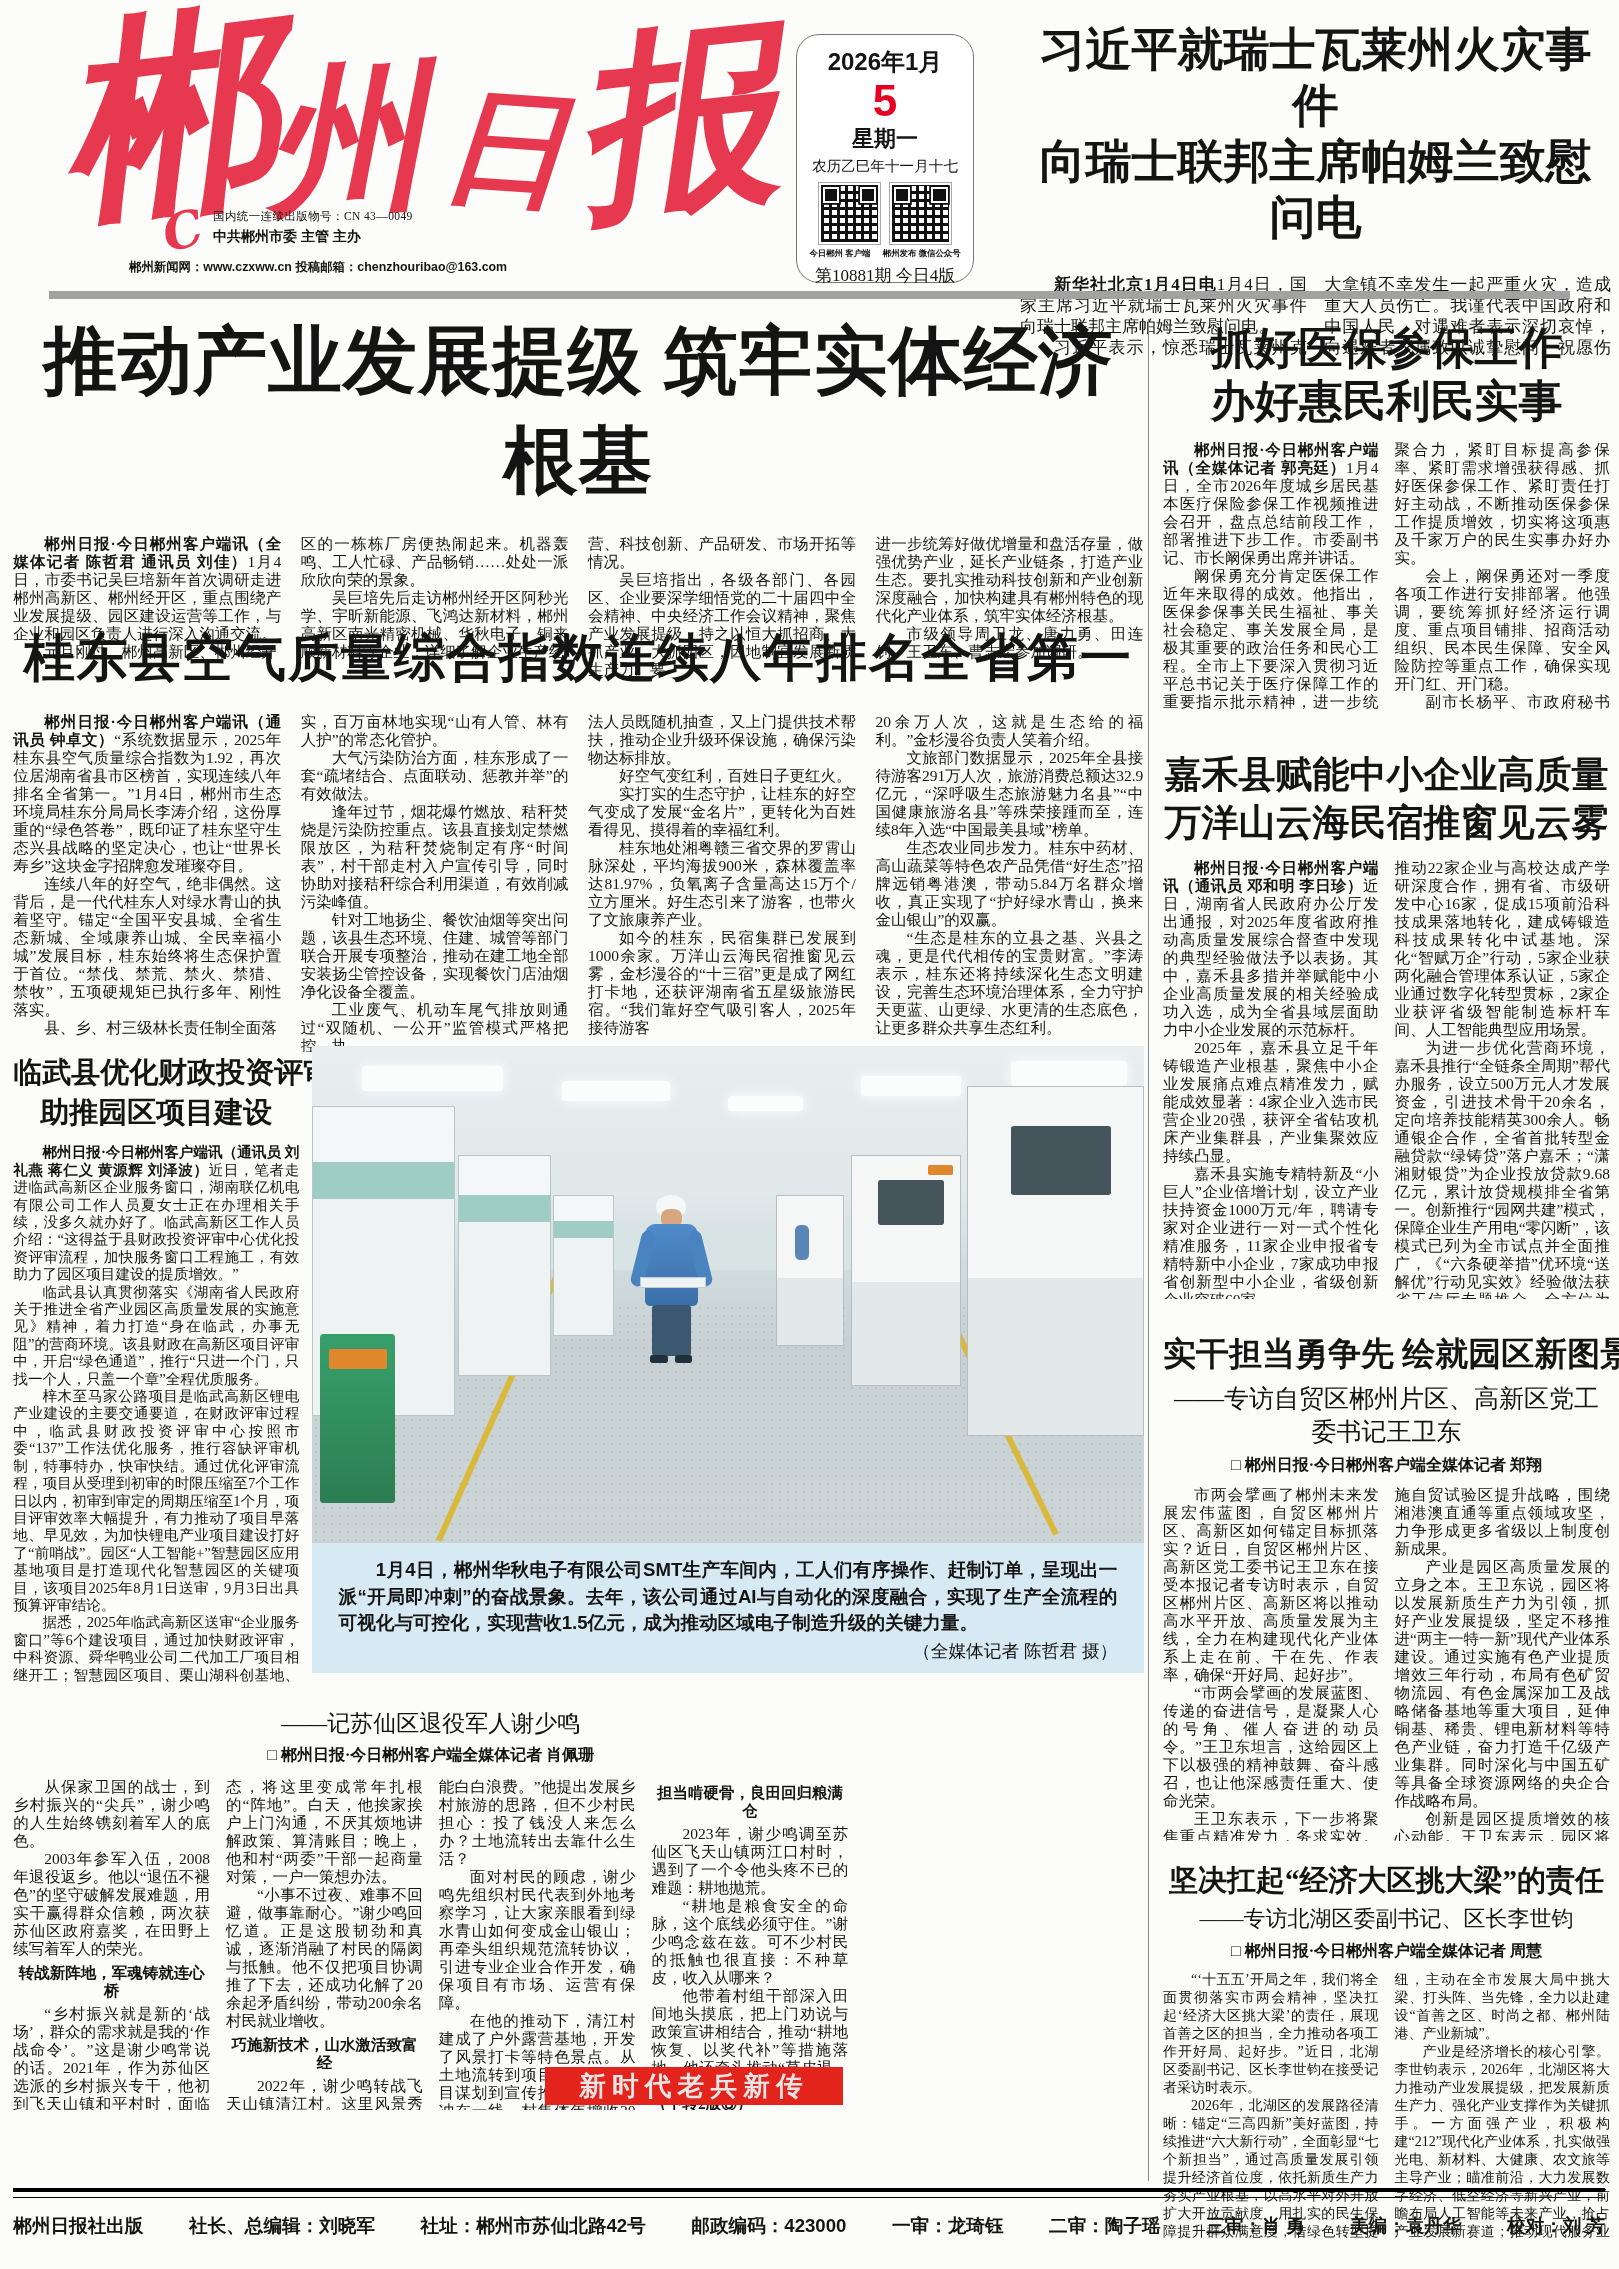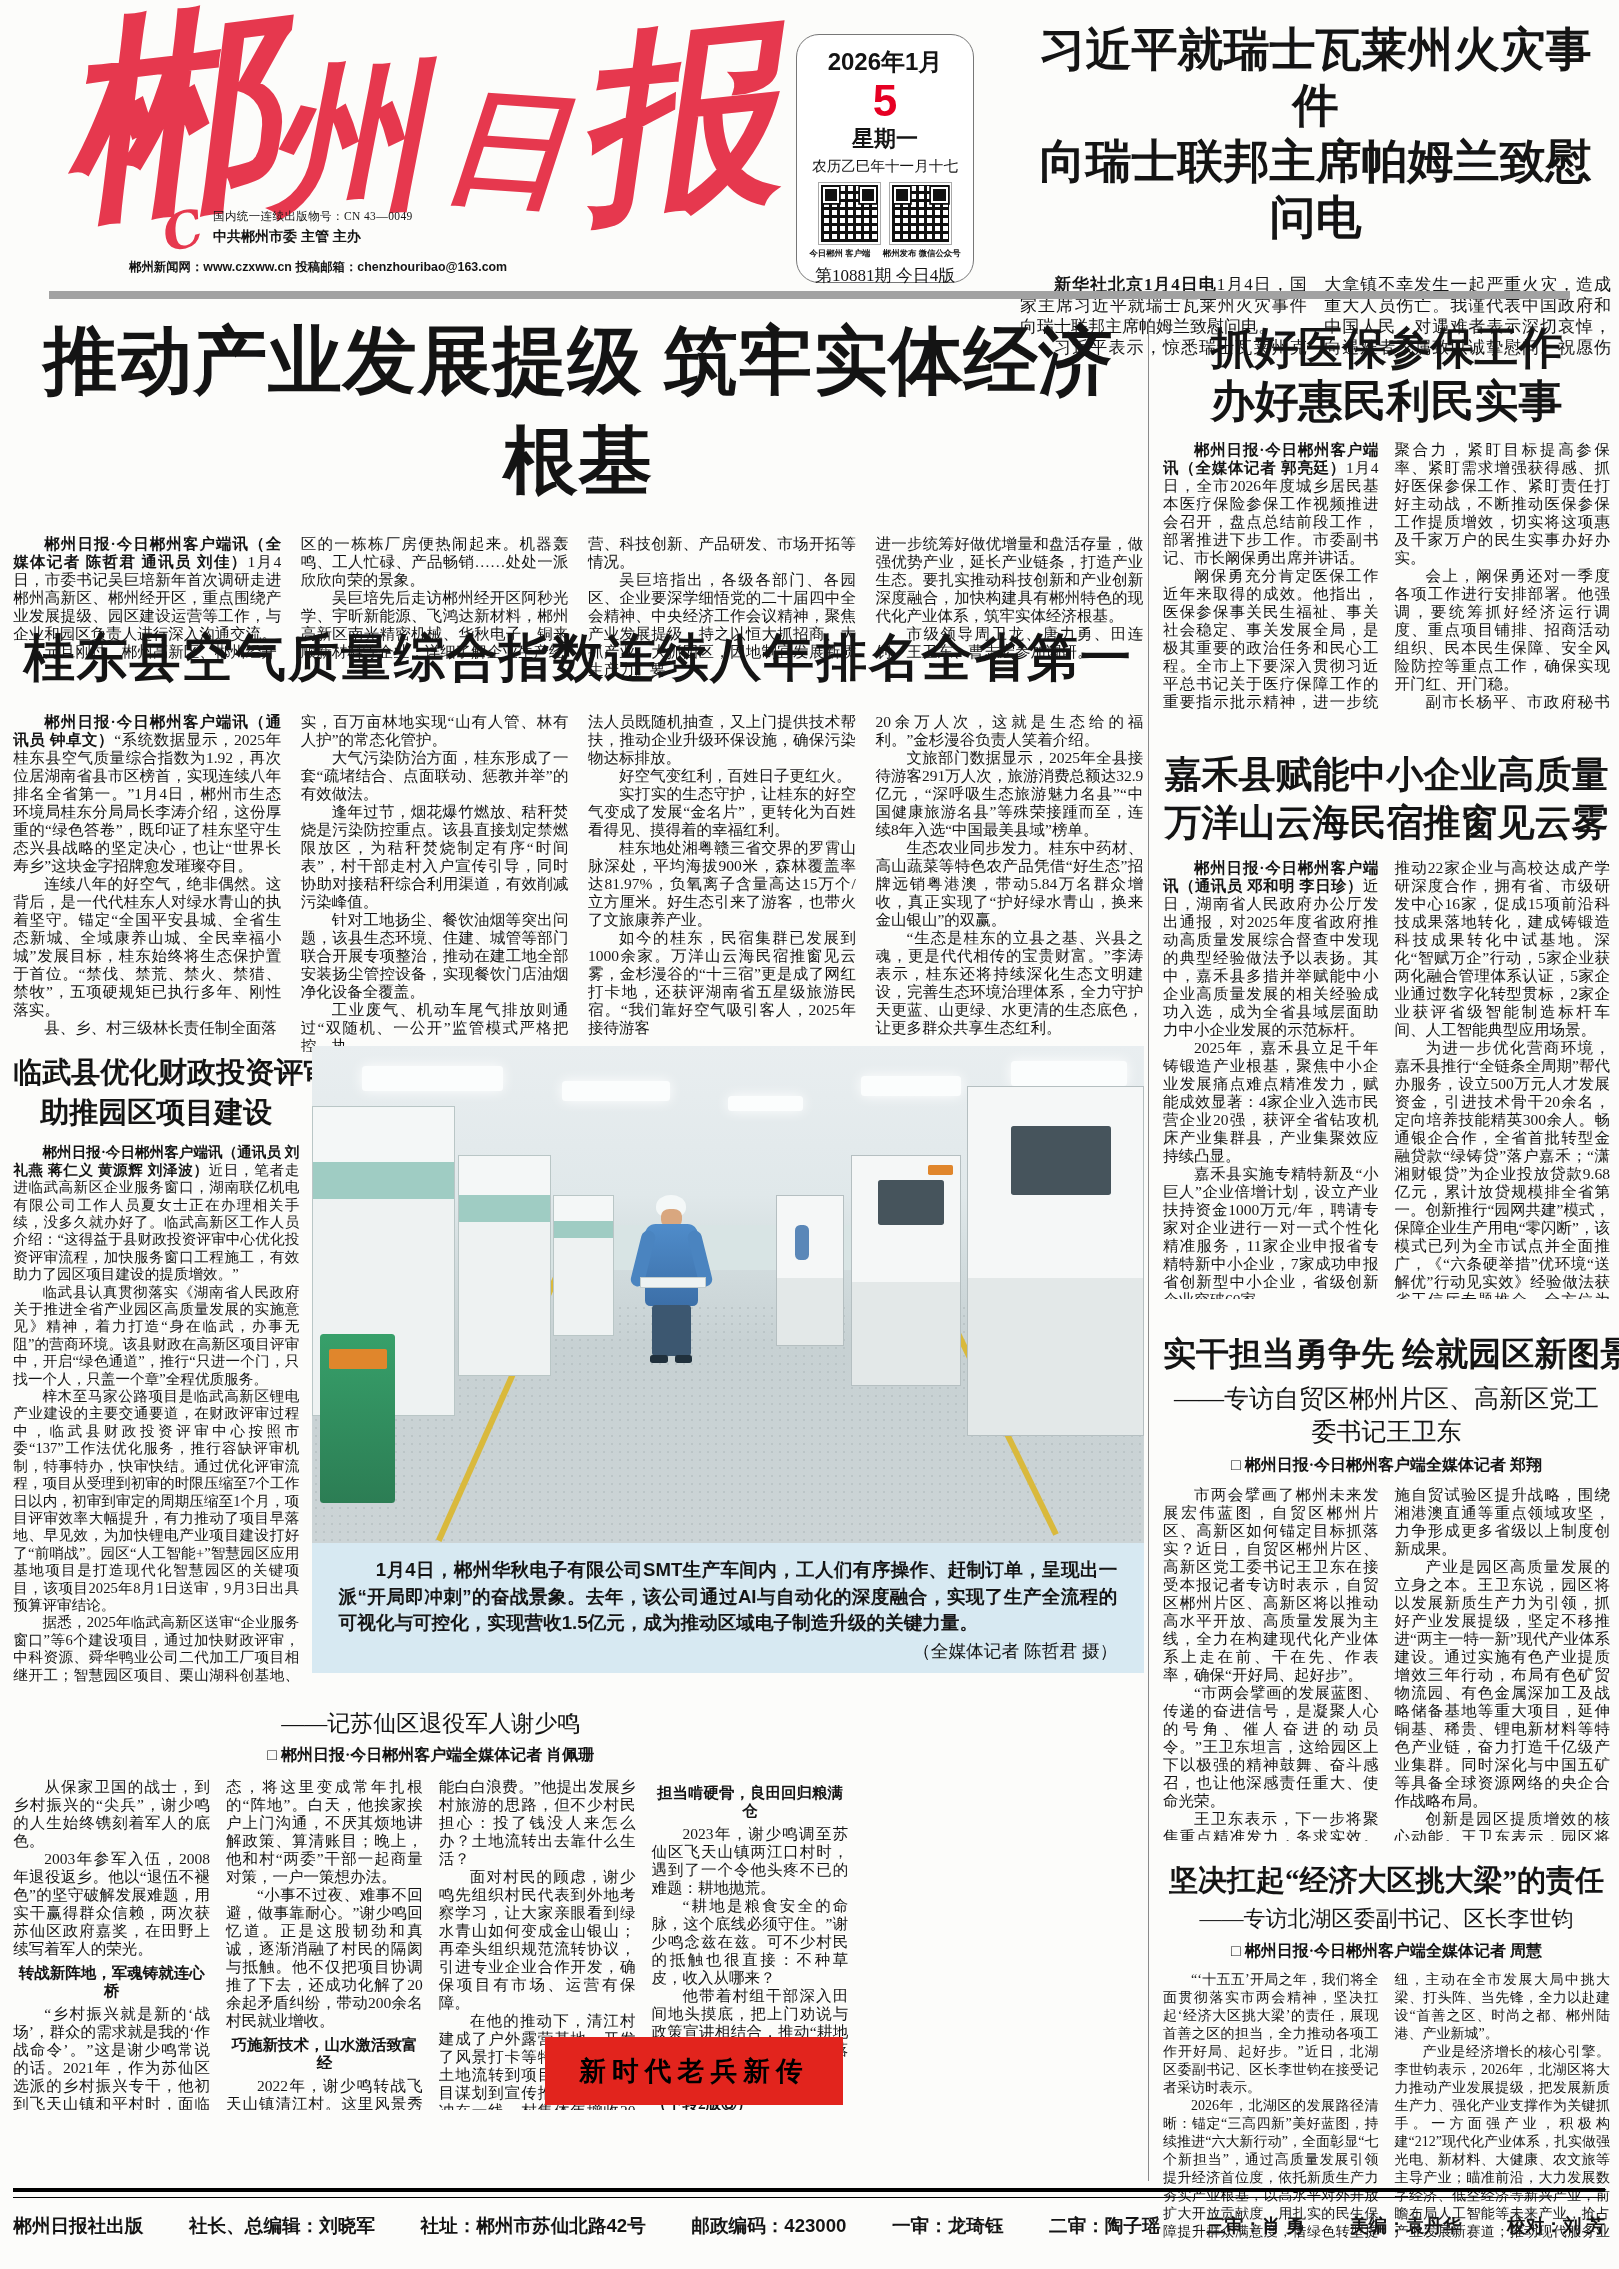--- a/index.html
+++ b/index.html
@@ -108,21 +108,21 @@
   #caption{width:832px;box-sizing:border-box;background:#d7e9f2;padding:14px 26.6px 10.6px 26.6px;}
   #caption .ctext{font-size:18.6px;line-height:26.6px;text-align:justify;text-indent:2em;font-weight:bold;
                   font-family:"Liberation Sans","DejaVu Sans",sans-serif;}
   #caption .credit{font-size:17.7px;text-align:right;margin-top:1.8px;font-family:"Liberation Sans",sans-serif;}
   
   #xiangcun{position:absolute;left:13.3px;top:1699px;width:835px;}
   #xiangcun h2{margin:0;font-size:53px;font-weight:900;text-align:center;letter-spacing:1.8px;}
   #xiangcun .byline{font-size:23px;text-align:center;margin-top:8.9px;}
   #xiangcun .body{position:relative;margin-top:12.4px;height:332px;display:grid;grid-template-columns:repeat(4,1fr);
                   gap:16px 16px;overflow:hidden;font-size:15.5px;line-height:18px;}
-  #badge{position:absolute;right:5.3px;bottom:5.3px;width:298px;height:68px;background:#e2241d;color:#000000;
+  #badge{position:absolute;right:5.3px;bottom:5.3px;width:298px;height:38px;background:#e2241d;color:#e5e5e5;
          display:flex;align-items:center;justify-content:center;font-size:26.6px;font-weight:bold;letter-spacing:6.2px;
          font-family:"Liberation Sans",sans-serif;}
   
   #footrule{position:absolute;left:13.3px;top:2188px;width:1592px;height:5.3px;border-top:4.4px solid #000;border-bottom:1.8px solid #000;}
   #footer{position:absolute;left:13.3px;top:2213px;width:1592px;display:flex;justify-content:space-between;
           font-size:18.6px;font-weight:bold;font-family:"Liberation Sans","DejaVu Sans",sans-serif;}
 </style>
 </head>
 <body>
 

